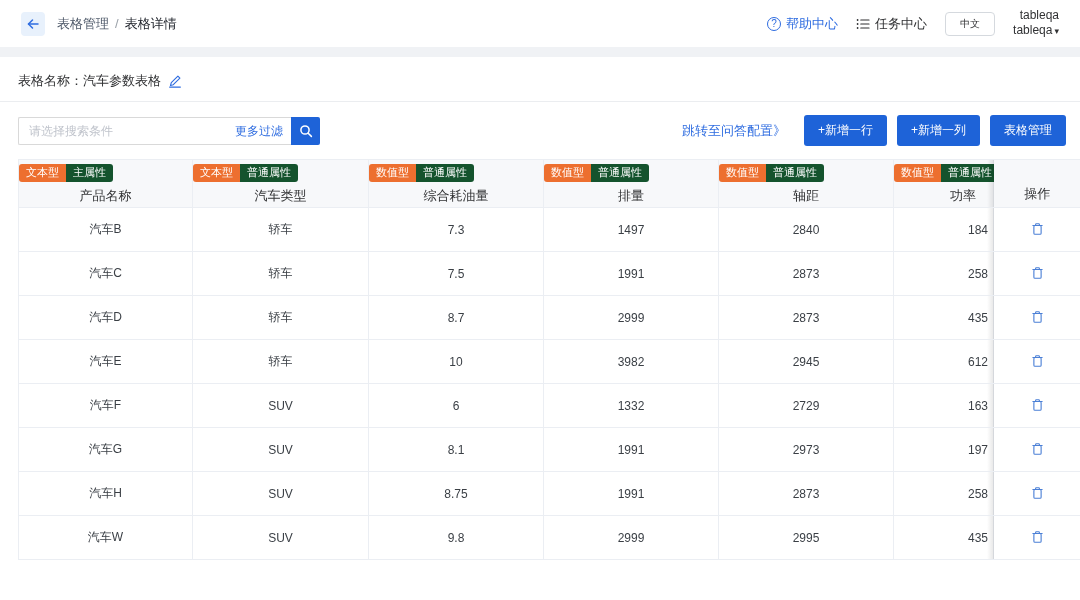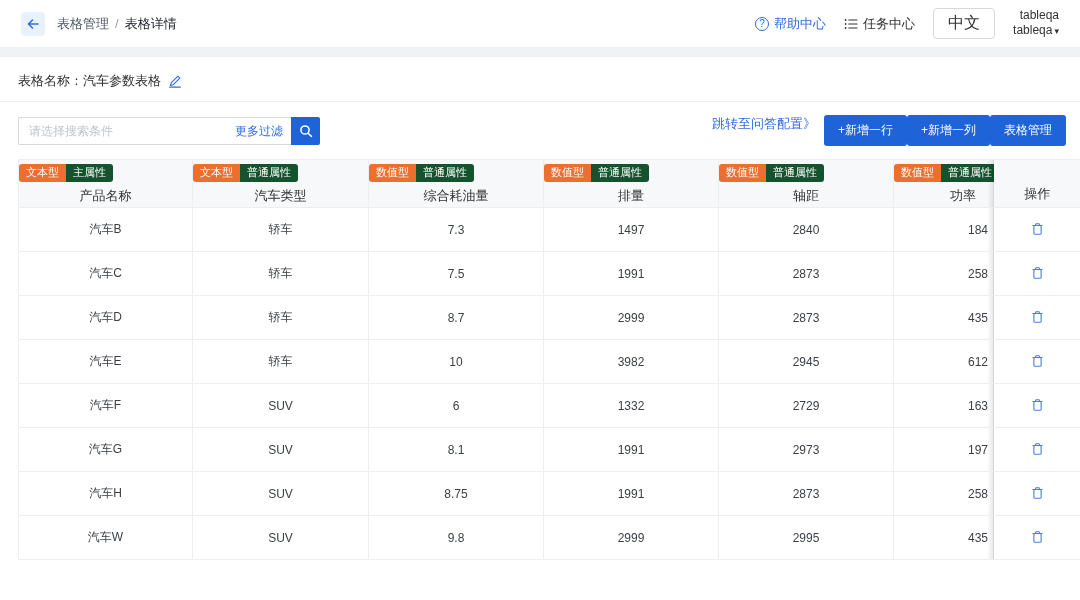--- a/index.html
+++ b/index.html
@@ -28,21 +28,21 @@
   .tb-link { display: flex; align-items: center; gap: 5px; font-size: 13px; cursor: pointer; }
   .help { color: #2e6ce0; }
   .q-circle {
     width: 14px; height: 14px; border: 1px solid #2e6ce0; border-radius: 50%;
     font-size: 10px; line-height: 12px; text-align: center; color: #2e6ce0;
     display: inline-block;
   }
   .task { color: #303133; }
   .lang-btn {
     border: 1px solid #d5d9de; background: #fff; border-radius: 4px;
-    font-size: 16px; color: #303133; padding: 4px 14px; cursor: pointer;
+    font-size: 10px; color: #303133; padding: 4px 14px; cursor: pointer;
   }
   .account { text-align: right; font-size: 12px; line-height: 15px; color: #303133; cursor: pointer; }
   .account .caret { font-size: 9px; margin-left: 2px; color: #303133; }
   
   .card { background: #fff; margin-top: 10px; height: 543px; }
   .name-row {
     display: flex; align-items: center; padding: 15px 18px 11px;
     font-size: 13px; border-bottom: 1px solid #ebedf0;
   }
   .edit-icon { margin-left: 7px; cursor: pointer; display: inline-flex; }
@@ -60,21 +60,21 @@
   .search-input::placeholder { color: #c0c4cc; }
   .more-filter {
     position: absolute; right: 37px; top: 50%; transform: translateY(-50%);
     font-size: 12px; color: #2e6ce0; cursor: pointer; white-space: nowrap;
   }
   .search-btn {
     width: 29px; height: 28px; border: none; background: #1e63d8;
     border-radius: 0 2px 2px 0; display: flex; align-items: center; justify-content: center;
     cursor: pointer;
   }
-  .toolbar-right { display: flex; gap: 0; }
+  .toolbar-right { display: flex; align-items: center; gap: 10px; }
   .qa-link { font-size: 13px; color: #2e6ce0; cursor: pointer; margin-right: 8px; }
   .btn {
     background: #1e63d8; color: #fff; border: none; border-radius: 3px;
     font-size: 12px; padding: 7px 14px; cursor: pointer;
     font-family: "Liberation Sans", sans-serif;
   }
   
   .table-wrap { margin-left: 18px; }
   table {
     border-collapse: collapse; table-layout: fixed; width: 1062px;

